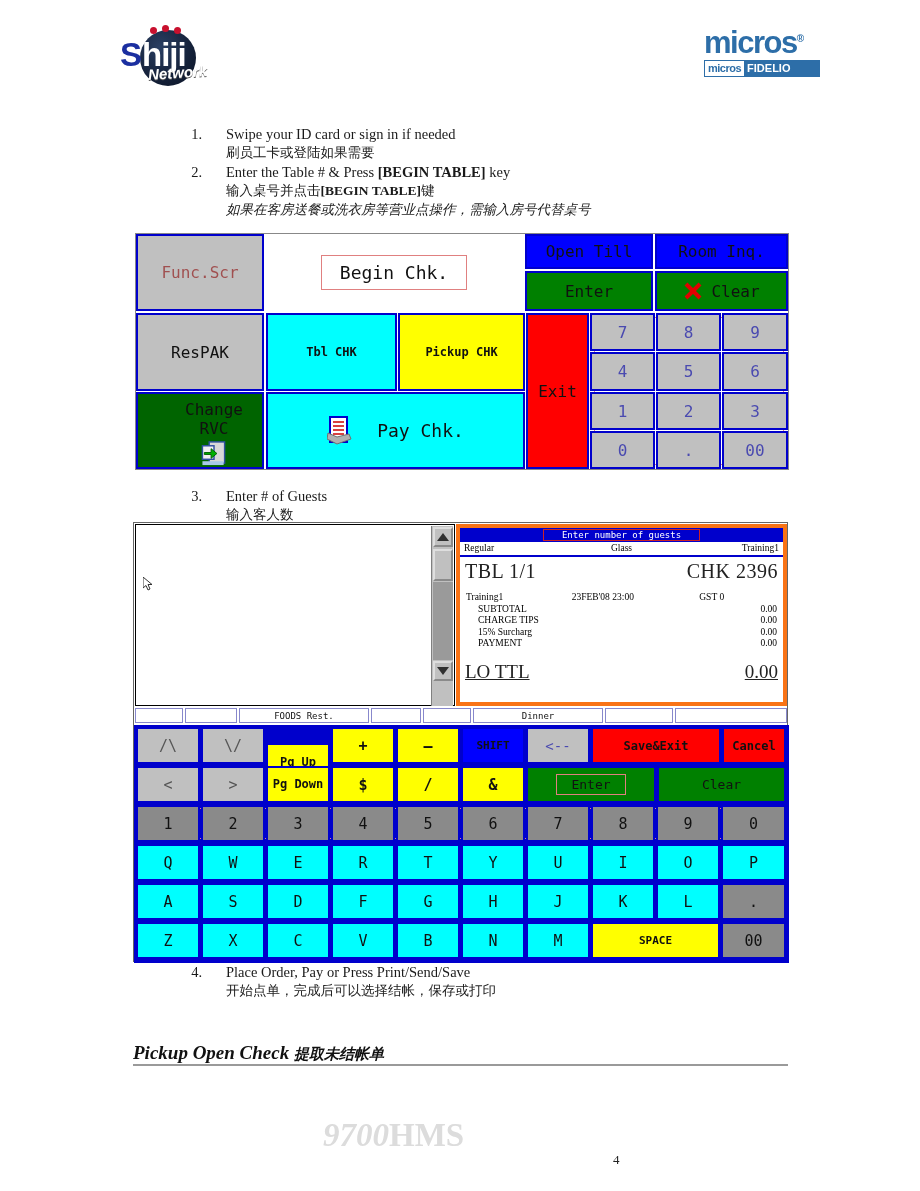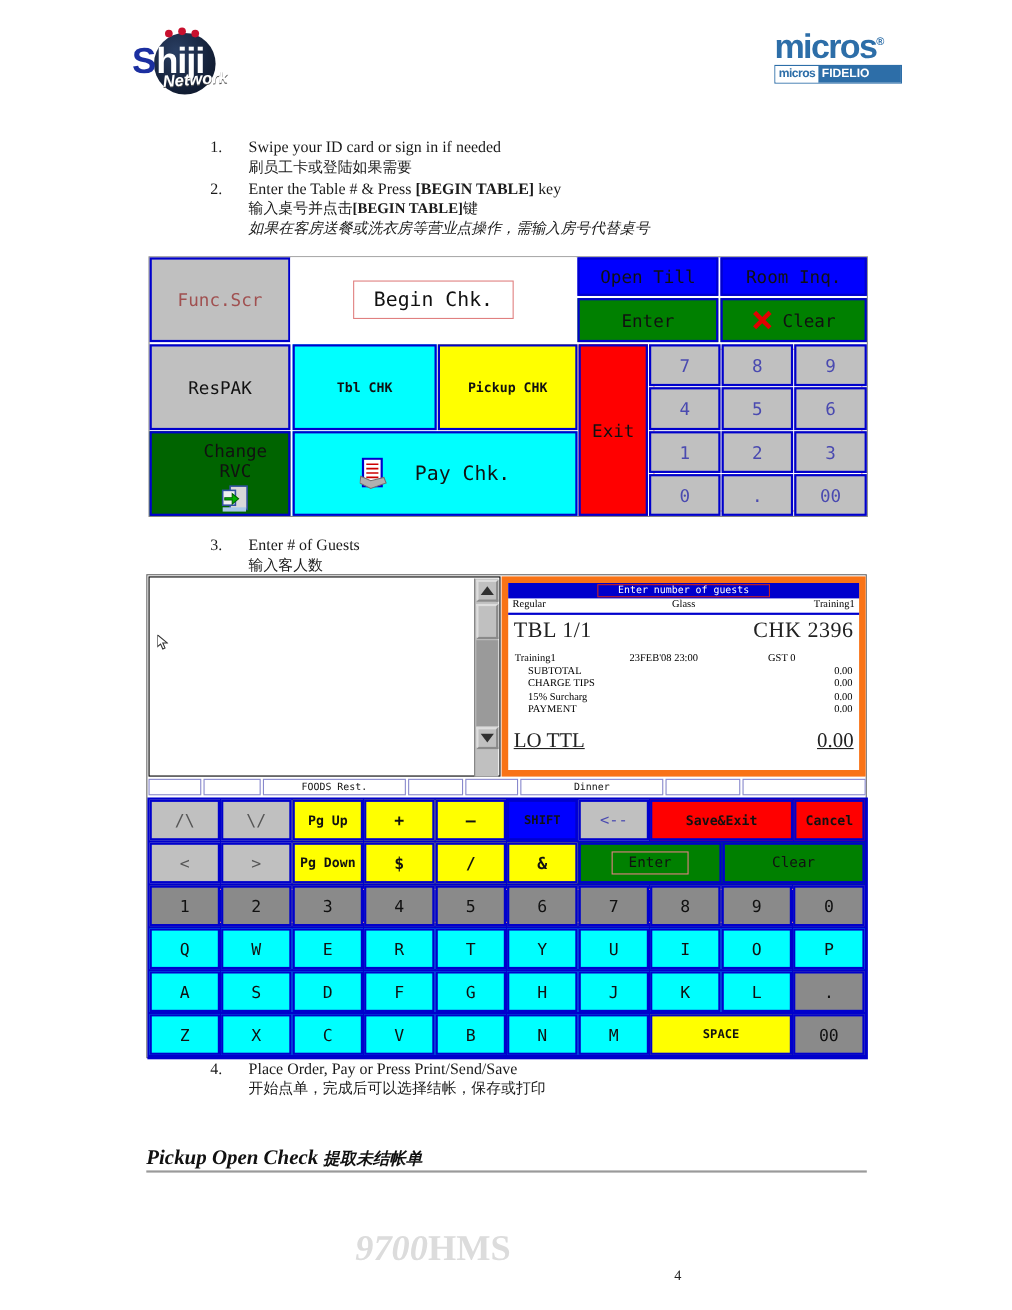--- a/index.html
+++ b/index.html
@@ -74,21 +74,21 @@
           border-left:1px solid #808080; }
   .sb-arrow { position:absolute; left:1px; width:20px; height:20px; background:#c0c0c0;
               border:2px outset #dedede; display:flex; align-items:center; justify-content:center; }
   .sb-thumb { position:absolute; left:1px; width:20px; background:#c0c0c0; border:2px outset #dedede; }
   .sb-track { position:absolute; left:1px; width:20px; background:#9a9a9a; }
   .tri { width:0; height:0; border-left:6px solid transparent; border-right:6px solid transparent; }
   .tri.up { border-bottom:8px solid #303030; }
   .tri.dn { border-top:8px solid #303030; }
 
   .chkwin { position:absolute; left:322px; top:1px; width:331px; height:182px; background:#fff;
-            border:6px solid #f97316; }
+            border:4px solid #f97316; }
   .chk-title { height:14px; background:#0000cc; color:#fff; font-size:9px; line-height:14px;
                text-align:center; font-family:"DejaVu Sans Mono", monospace; }
   .chk-title span { border:1px solid #cc2222; padding:0 18px; }
   .chk-sub { height:15px; border-bottom:2px solid #0000cc; display:flex; font-size:9.5px;
              padding:1px 4px 0 4px; }
   .chk-big { font-size:20px; letter-spacing:0.5px; display:flex; justify-content:space-between;
              padding:3px 5px 0 5px; color:#222; }
   .chk-line { display:flex; justify-content:space-between; font-size:9.5px; padding:0 6px; line-height:11.5px;}
   .chk-ttl { font-size:19px; display:flex; justify-content:space-between; padding:2px 5px 0 5px; color:#222;text-decoration:underline;}
 
@@ -286,21 +286,21 @@
     <div style="width:48px;"></div>
     <div style="width:130px;">Dinner</div>
     <div style="width:68px;"></div>
     <div style="flex:1;"></div>
   </div>
 
   <div class="kbd">
 
     <div class="btn grey" style="left:2px;   top:2px; width:64px;  height:37px; font-size:15px; color:#555;">/\</div>
     <div class="btn grey" style="left:67px;  top:2px; width:64px;  height:37px; font-size:15px; color:#555;">\/</div>
-    <div class="btn yellow" style="left:132px; top:2px; width:64px;  height:37px; font-size:12px; font-weight:bold;">Pg Up</div>
+    <div class="btn yellow" style="left:132px; top:18px; width:64px;  height:37px; font-size:12px; font-weight:bold;">Pg Up</div>
     <div class="btn yellow" style="left:197px; top:2px; width:64px;  height:37px; font-size:15px; font-weight:bold;">+</div>
     <div class="btn yellow" style="left:262px; top:2px; width:64px;  height:37px; font-size:15px; font-weight:bold;">–</div>
     <div class="btn blue" style="left:327px; top:2px; width:64px;  height:37px; font-size:11px; font-weight:bold;">SHIFT</div>
     <div class="btn grey" style="left:392px; top:2px; width:64px;  height:37px; font-size:14px; color:#4a4ab0;">&lt;--</div>
     <div class="btn red" style="left:457px; top:2px; width:130px; height:37px; font-size:12px; font-weight:bold;">Save&amp;Exit</div>
     <div class="btn red" style="left:588px; top:2px; width:64px;  height:37px; font-size:12px; font-weight:bold;">Cancel</div>
 
     <div class="btn grey" style="left:2px;   top:41px; width:64px;  height:37px; font-size:15px; color:#555;">&lt;</div>
     <div class="btn grey" style="left:67px;  top:41px; width:64px;  height:37px; font-size:15px; color:#555;">&gt;</div>
     <div class="btn yellow" style="left:132px; top:41px; width:64px;  height:37px; font-size:12px; font-weight:bold; line-height:13px;">Pg Down</div>

